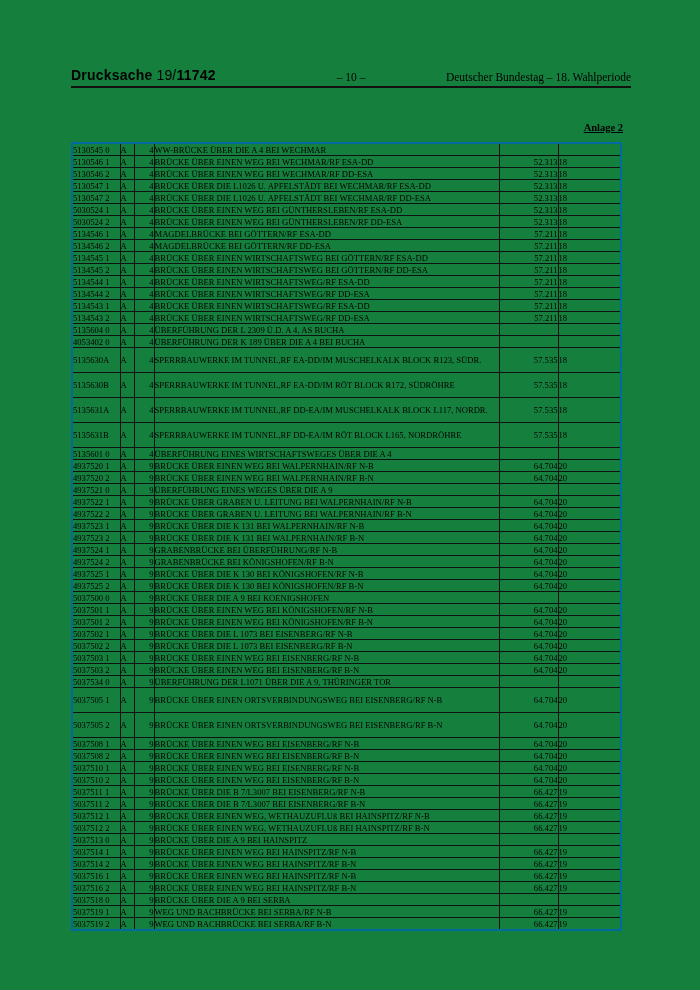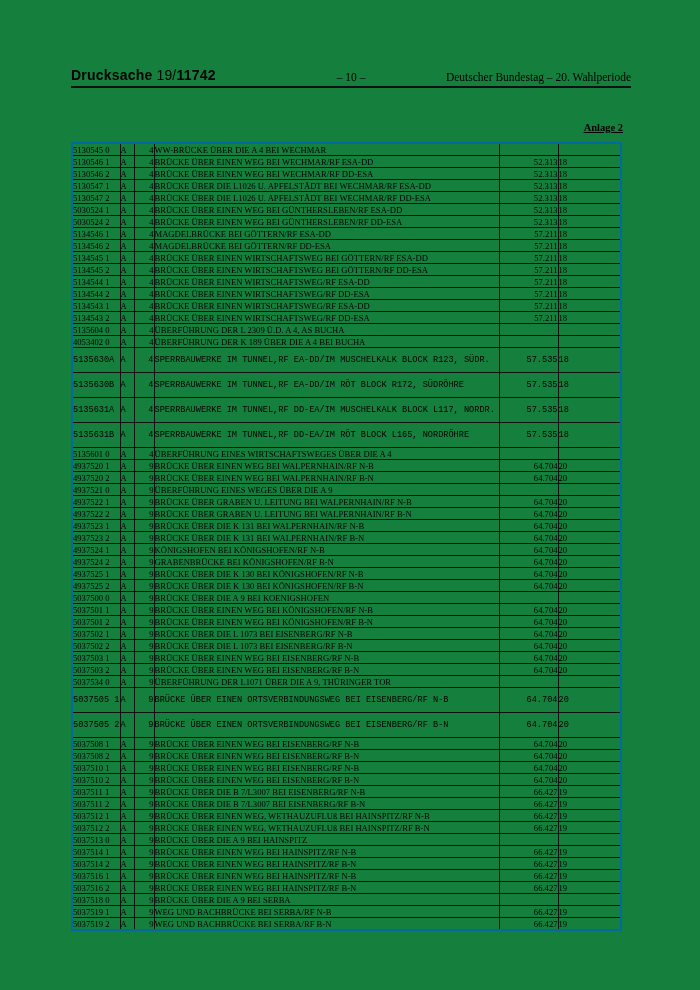--- a/index.html
+++ b/index.html
@@ -67,39 +67,39 @@
   }
   table.bridges td {
     border: 1px solid #111;
     height: 11px;
     line-height: 10px;
     padding: 0;
     vertical-align: middle;
     overflow: hidden;
     white-space: nowrap;
   }
-  tr.tall td { height: 24px; font-family: Liberation Mono, monospace; }
+  tr.tall td { height: 24px; }
   td.c-id      { padding-left: 2px; }
   td.c-cls     { padding-left: 2px; }
   td.c-road    { text-align: right; padding-right: 3px; }
   td.c-desc    { padding-left: 2px; white-space: pre-line; }
   td.c-station { text-align: right; padding-right: 5px; }
   td.c-count   { text-align: left; }
 </style>
 </head>
 <body>
 
 <div class="page">
 
   <div class="running-header">
     <div class="hdr-left">
       <span>Drucksache</span><span class="num-light">19/</span><span class="num-bold">11742</span>
     </div>
     <div class="hdr-center">– 10 –</div>
-    <div class="hdr-right">Deutscher Bundestag – 20. Wahlperiode</div>
+    <div class="hdr-right">Deutscher Bundestag – 18. Wahlperiode</div>
   </div>
 
   <div class="annex">Anlage 2</div>
 
   <table class="bridges">
     <colgroup>
       <col style="width:48px">
       <col style="width:14px">
       <col style="width:20px">
       <col style="width:345px">
@@ -338,21 +338,21 @@
       <td class="c-cls">A</td>
       <td class="c-road">9</td>
       <td class="c-desc">BRÜCKE ÜBER DIE K 131 BEI WALPERNHAIN/RF B-N</td>
       <td class="c-station">64.704</td>
       <td class="c-count">20</td>
     </tr>
         <tr>
       <td class="c-id">4937524 1</td>
       <td class="c-cls">A</td>
       <td class="c-road">9</td>
-      <td class="c-desc">KÖNIGSHOFEN BEI KÖNIGSHOFEN/RF N-B</td>
+      <td class="c-desc">GRABENBRÜCKE BEI ÜBERFÜHRUNG/RF N-B</td>
       <td class="c-station">64.704</td>
       <td class="c-count">20</td>
     </tr>
         <tr>
       <td class="c-id">4937524 2</td>
       <td class="c-cls">A</td>
       <td class="c-road">9</td>
       <td class="c-desc">GRABENBRÜCKE BEI KÖNIGSHOFEN/RF B-N</td>
       <td class="c-station">64.704</td>
       <td class="c-count">20</td>

